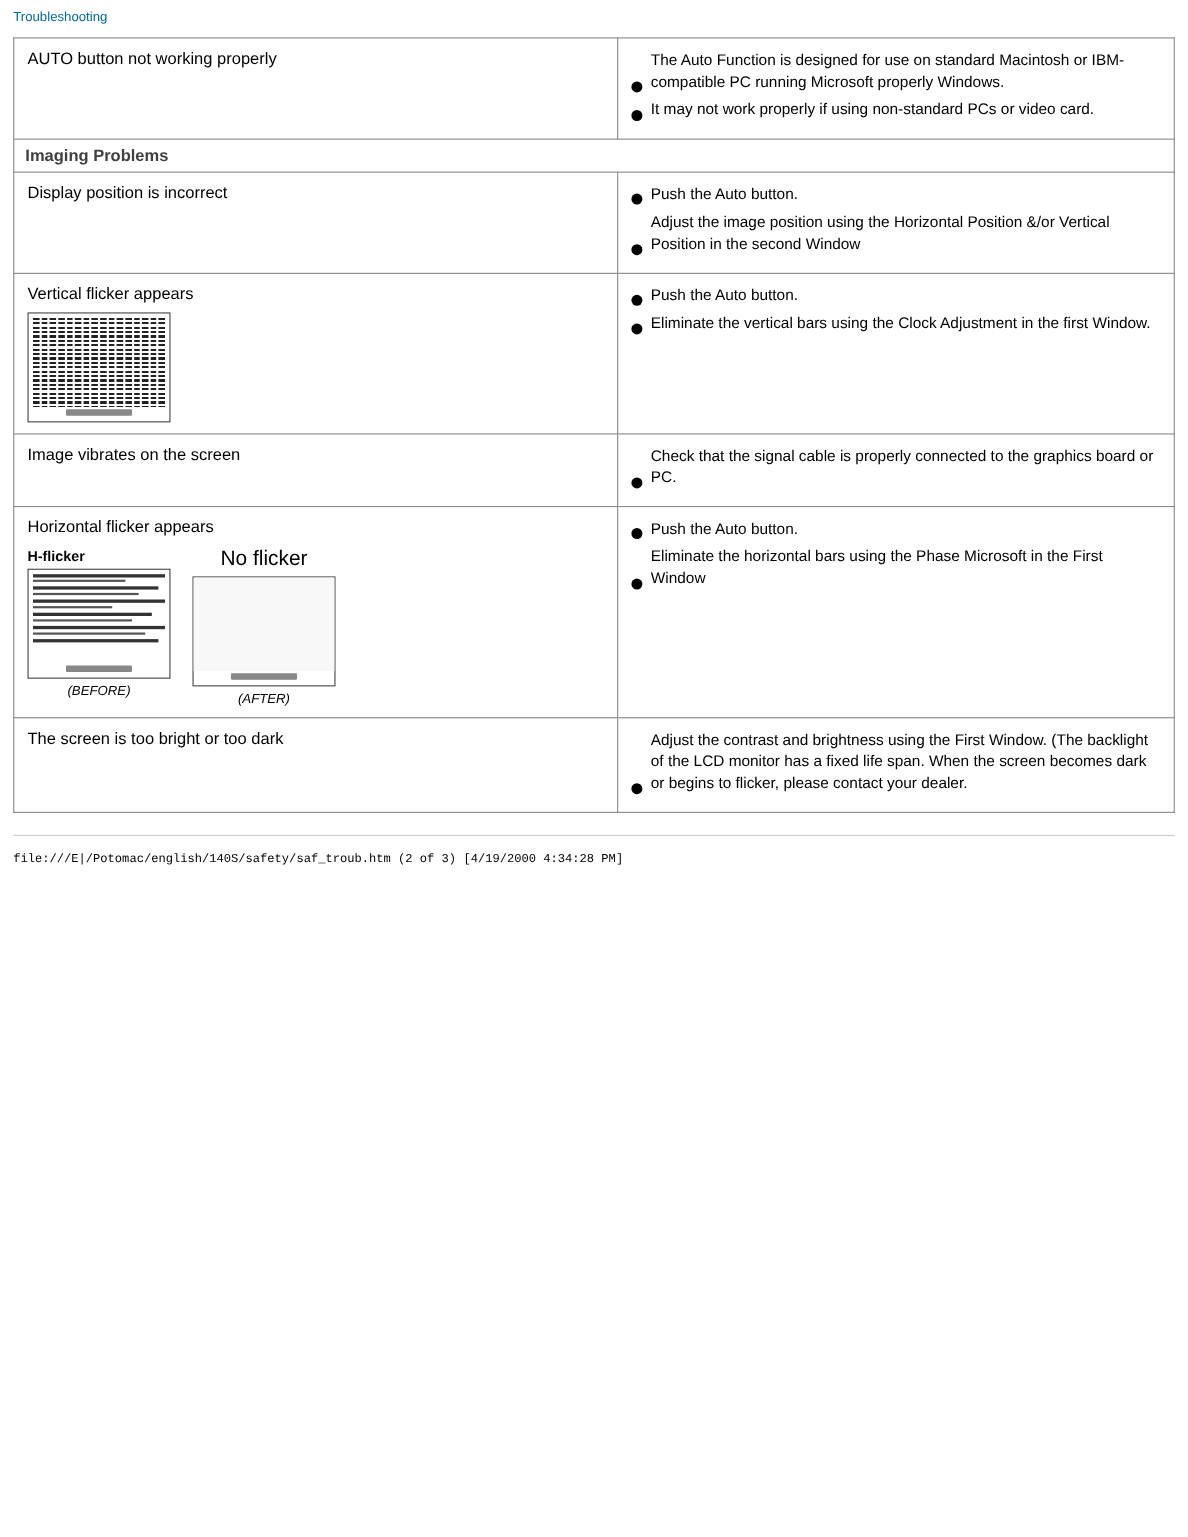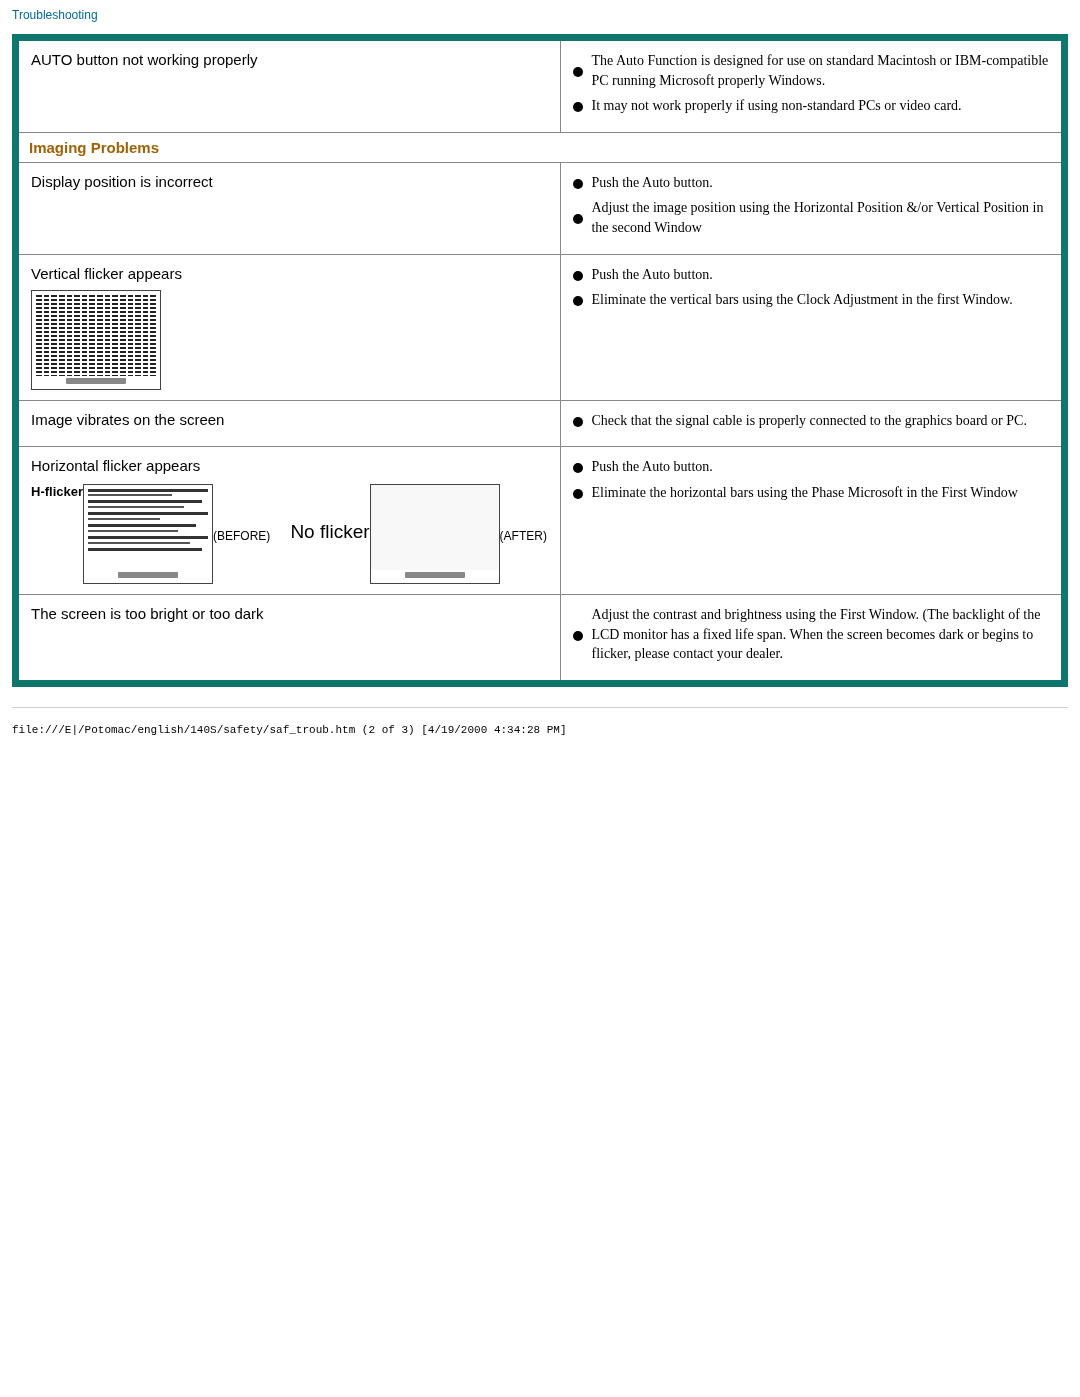--- a/index.html
+++ b/index.html
@@ -11,57 +11,56 @@
       padding: 8px 12px;
     }
     .breadcrumb {
       font-size: 12px;
       margin-bottom: 6px;
       color: #0369a1;
     }
     .main-table {
       width: 100%;
       border-collapse: collapse;
-      border: 7px solid #0f766e;
+      border: 1px solid #0f766e;
       margin-top: 12px;
     }
     .main-table td {
       border: 1px solid #888;
       vertical-align: top;
       padding: 10px 12px;
     }
     .col-left {
       width: 52%;
     }
     .col-right {
       width: 48%;
     }
     .section-header td {
       background: #fff;
-      color: #a16207;
+      color: #404040;
       font-weight: bold;
       font-size: 15px;
       padding: 6px 10px;
       border: 1px solid #888;
     }
     .problem-title {
       font-size: 15px;
       margin-bottom: 6px;
     }
     .bullet-list {
       list-style: none;
       padding: 0;
       margin: 0;
     }
     .bullet-list li {
       display: flex;
-      align-items: center;
+      align-items: flex-end;
       margin-bottom: 6px;
       line-height: 1.4;
-      font-family: Liberation Serif, serif;
     }
     .bullet-dot {
       display: inline-block;
       width: 10px;
       height: 10px;
       background: #000;
       border-radius: 50%;
       margin-top: 3px;
       margin-right: 8px;
       flex-shrink: 0;
@@ -102,20 +101,21 @@
     }
     
     .hflicker-row {
       display: flex;
       gap: 20px;
       margin-top: 10px;
       align-items: flex-start;
     }
     .hflicker-col {
       display: flex;
+      flex-direction: column;
       align-items: center;
     }
     .hflicker-label {
       font-weight: bold;
       font-size: 13px;
       margin-bottom: 4px;
       align-self: flex-start;
     }
     .hflicker-img {
       width: 130px;
@@ -155,20 +155,21 @@
       background: #fff;
     }
     .noflicker-label {
       font-size: 19px;
       margin-bottom: 4px;
       text-align: center;
     }
     .caption {
       font-size: 12px;
       margin-top: 4px;
+      font-style: italic;
     }
     .status-bar {
       font-size: 11px;
       color: #000;
       margin-top: 20px;
       border-top: 1px solid #ccc;
       padding-top: 16px;
       font-family: Liberation Mono, monospace;
     }
   </style>

